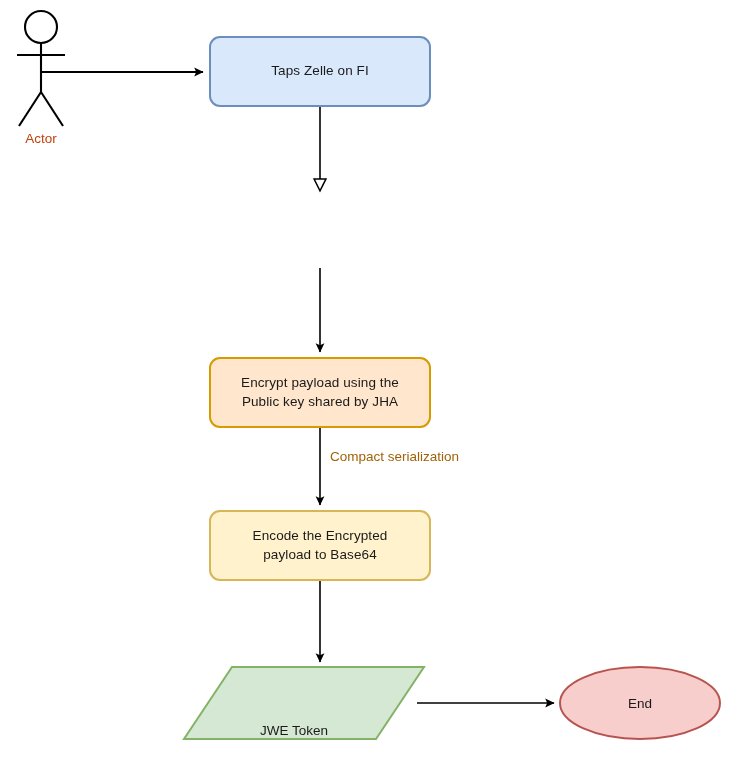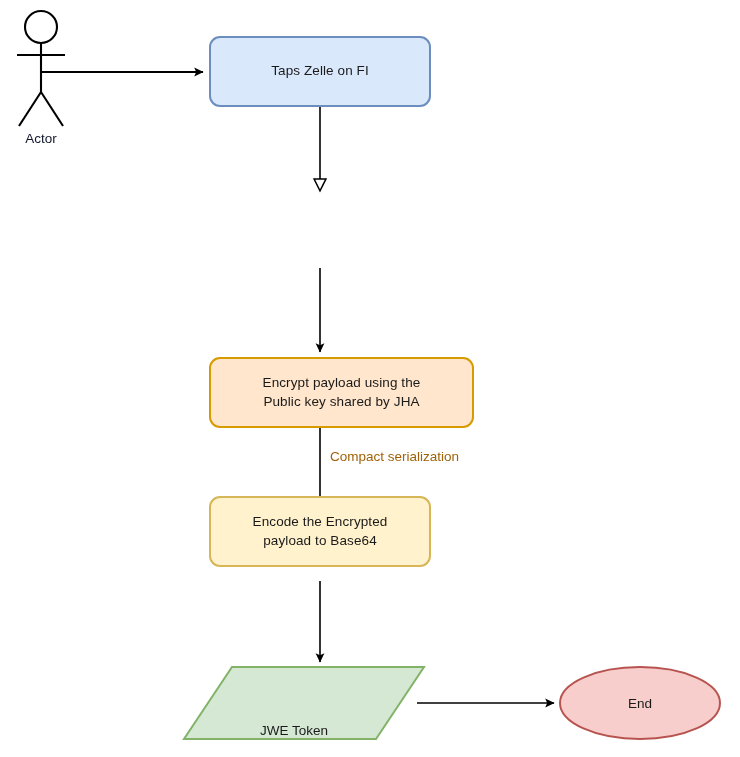--- a/index.html
+++ b/index.html
@@ -45,21 +45,21 @@
   }
   .node-label {
     display: block;
     padding: 0 8px;
     white-space: pre-line;
     text-align: center;
   }
   .actor-label {
     position: absolute;
     font-size: 13.5px;
-    color: #0f172a;
+    color: #c2410c;
     text-align: center;
   }
   .edge-label {
     position: absolute;
     font-size: 13.5px;
     color: #a16207;
     white-space: nowrap;
   }
   .para-wrap, .ellipse-wrap {
     position: absolute;
@@ -134,29 +134,29 @@
   </svg>
 
   <div class="actor-label" style="left:0px; top:131px; width:82px;">Actor</div>
 
   <div class="node rbox" style="left:209px; top:36px; width:222px; height:71px;
               background:#dae8fc; border-color:#6c8ebf;">
     <span class="node-label">Taps Zelle on FI</span>
   </div>
 
 
-  <div class="node rbox" style="left:209px; top:357px; width:265px; height:71px;
+  <div class="node rbox" style="left:209px; top:357px; width:222px; height:71px;
               background:#ffe6cc; border-color:#d79b00;">
     <span class="node-label">Encrypt payload using the
 Public key shared by JHA</span>
   </div>
 
   <div class="edge-label" style="left:330px; top:449px;">Compact serialization</div>
 
-  <div class="node rbox" style="left:209px; top:496px; width:222px; height:71px;
+  <div class="node rbox" style="left:209px; top:510px; width:222px; height:71px;
               background:#fff2cc; border-color:#d6b656;">
     <span class="node-label">Encode the Encrypted
 payload to Base64</span>
   </div>
 
   <div class="para-wrap" style="left:173px; top:667px; width:242px; height:72px;margin-top:27px;">
     <div class="para-text">JWE Token</div>
   </div>
 
   <div class="ellipse-wrap" style="left:560px; top:667px; width:160px; height:72px;">

